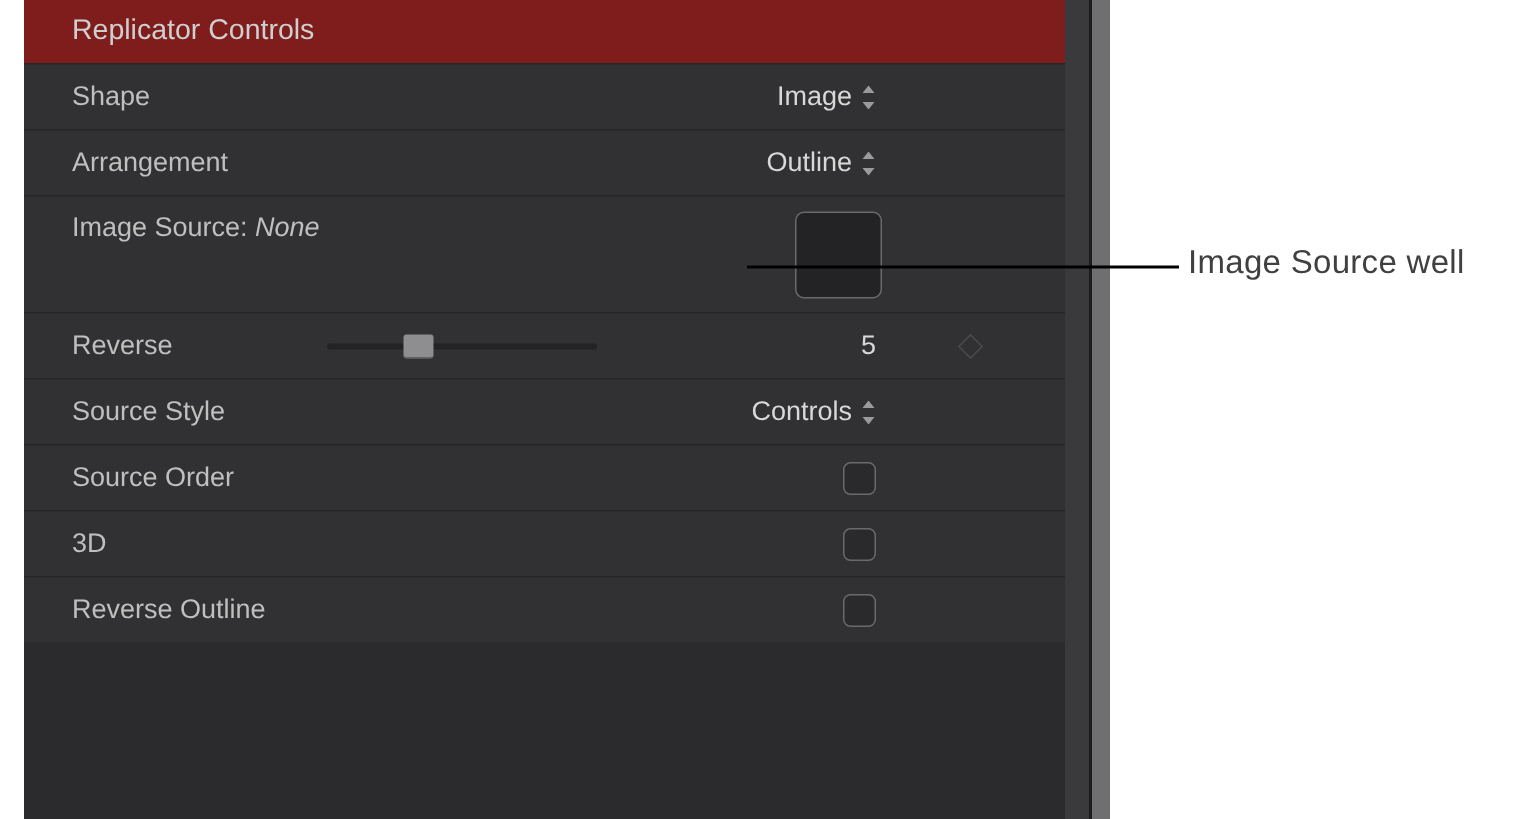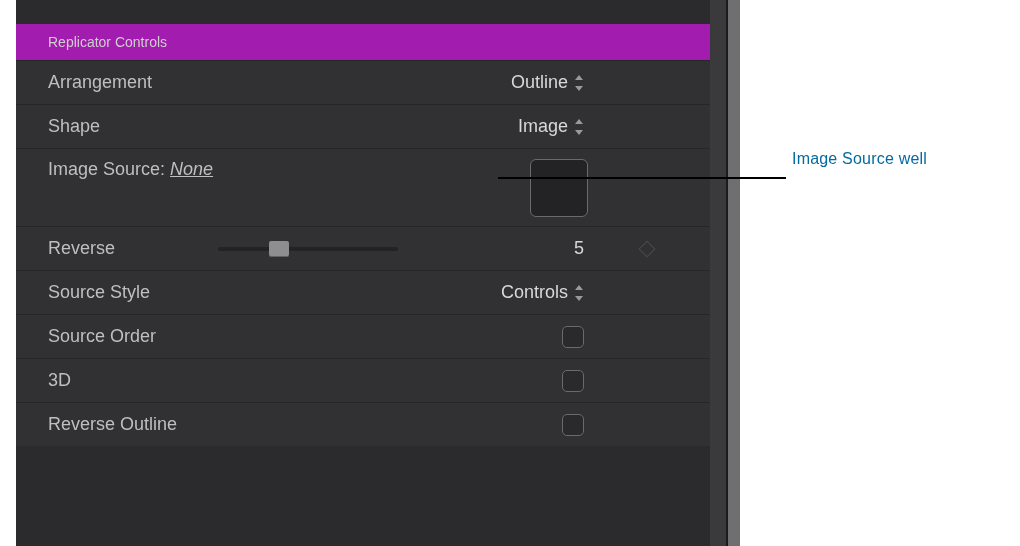--- a/index.html
+++ b/index.html
@@ -26,23 +26,22 @@
     position: absolute;
     top: 0;
     right: 0;
     width: 16px;
     height: 100%;
     background: #3a3a3c;
   }
   .section-title {
     padding: 10px 0 10px 32px;
     color: #cfcfcf;
-    font-size: 14px;
-    background: #a21caf;
-    margin-top: 24px;
+    font-size: 19px;
+    background: #7f1d1d;
   }
   .row {
     display: flex;
     align-items: center;
     height: 44px;
     background: #313133;
     border-top: 1px solid #262628;
     padding-left: 32px;
     padding-right: 20px;
   }
@@ -116,85 +115,85 @@
     background: #2a2a2c;
   }
   .image-well {
     width: 58px;
     height: 58px;
     border: 1.5px solid #6a6a6c;
     border-radius: 6px;
     background: #232325;
   }
   .image-source-label { color: #bfbfbf; }
-  .italic { font-style: italic; color: #bfbfbf; text-decoration: underline; }
+  .italic { font-style: italic; color: #bfbfbf; }
 
   
   .callout-line {
     position: absolute;
     top: 177px;
     left: 498px;
     width: 288px;
     height: 1.5px;
     background: #000;
   }
   .callout-text {
     position: absolute;
-    top: 150px;
+    top: 162px;
     left: 792px;
-    color: #0369a1;
-    font-size: 16px;
+    color: #404040;
+    font-size: 22px;
     letter-spacing: 0.2px;
   }
   
   .right-strip {
     position: absolute;
     left: 728px;
     top: 0;
     width: 12px;
     height: 546px;
     background: #6f6f72;
   }
 </style>
 </head>
 <body>
 
 <div class="panel-wrap">
   <div class="scroll-gutter"></div>
 
   <div class="section-title">Replicator Controls</div>
+
+  <div class="row">
+    <div class="label-col">Shape</div>
+    <div class="slider-col"></div>
+    <div class="value-col">
+      <span>Image</span>
+      <span class="updown-icon">
+        <svg width="10" height="16" viewBox="0 0 10 16">
+            <path d="M5 0 L9 5 L1 5 Z M5 16 L1 11 L9 11 Z" fill="#9a9a9c"></path>
+          </svg>
+      </span>
+    </div>
+    <div class="keyframe-col"></div>
+  </div>
 
   <div class="row">
     <div class="label-col">Arrangement</div>
     <div class="slider-col"></div>
     <div class="value-col">
       <span>Outline</span>
       <span class="updown-icon">
         <svg width="10" height="16" viewBox="0 0 10 16">
             <path d="M5 0 L9 5 L1 5 Z M5 16 L1 11 L9 11 Z" fill="#9a9a9c"></path>
           </svg>
       </span>
     </div>
     <div class="keyframe-col"></div>
   </div>
 
-  <div class="row">
-    <div class="label-col">Shape</div>
-    <div class="slider-col"></div>
-    <div class="value-col">
-      <span>Image</span>
-      <span class="updown-icon">
-        <svg width="10" height="16" viewBox="0 0 10 16">
-            <path d="M5 0 L9 5 L1 5 Z M5 16 L1 11 L9 11 Z" fill="#9a9a9c"></path>
-          </svg>
-      </span>
-    </div>
-    <div class="keyframe-col"></div>
-  </div>
-
   <div class="row tall">
     <div class="label-col image-source-label">
       <span>Image Source: </span><span class="italic">None</span>
     </div>
     <div class="slider-col"></div>
     <div class="value-col" style="justify-content:flex-end; padding-right:0;">
       <div class="image-well"></div>
     </div>
     <div class="keyframe-col"></div>
   </div>

